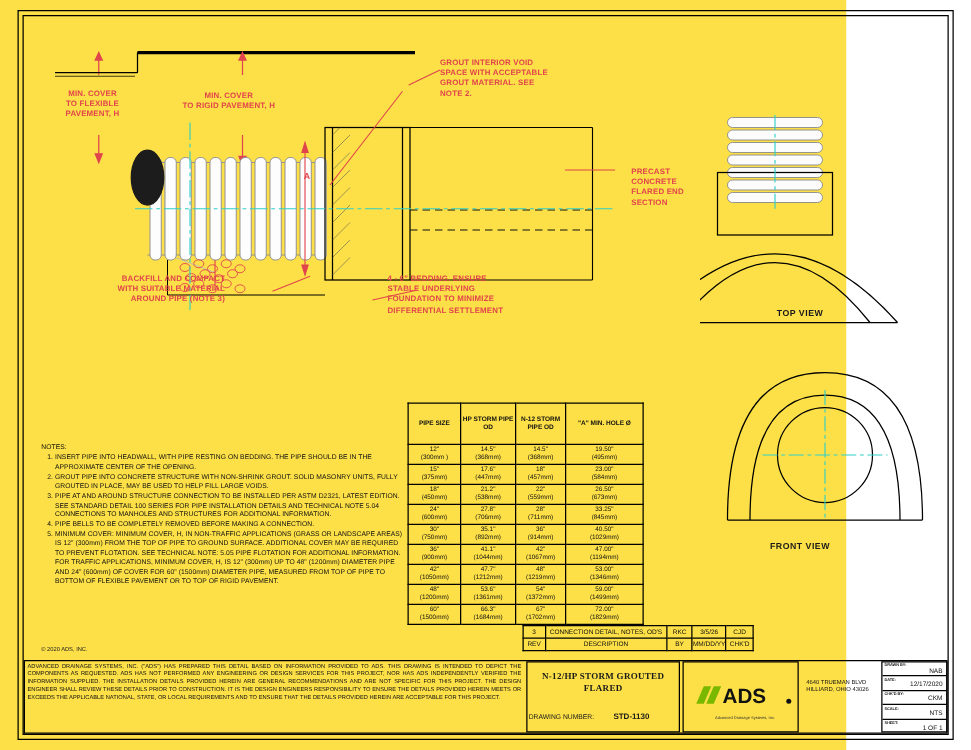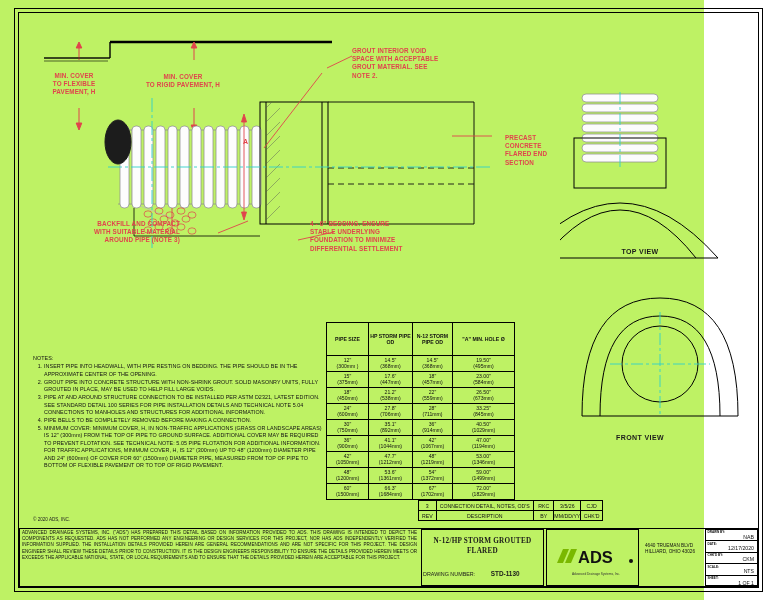--- a/index.html
+++ b/index.html
@@ -1,18 +1,18 @@
 <!DOCTYPE html>
 <html><head>
 <meta charset="utf-8">
 <style>
   html,body{margin:0;padding:0;background:#ffffff;}
   body{width:777px;height:600px;overflow:hidden;
        font-family:"Liberation Sans","DejaVu Sans",sans-serif;color:#1a1a1a;}
-  #sheet{position:relative;width:677px;height:600px;background:#bef264;padding-left:27px;}
+  #sheet{position:relative;width:677px;height:600px;background:#fde047;}
   .bd{position:absolute;border:1px solid #000;box-sizing:border-box;}
   .ctr{text-align:center;}
   .rt{text-align:right;}
 
   
   #frame{left:14px;top:8px;width:749px;height:584px;border:1px solid #000;}
   #frameInner{left:18px;top:12px;width:741px;height:576px;border:1px solid #000;}
 
   
   .callout{position:absolute;font-size:6.3px;line-height:8.2px;

